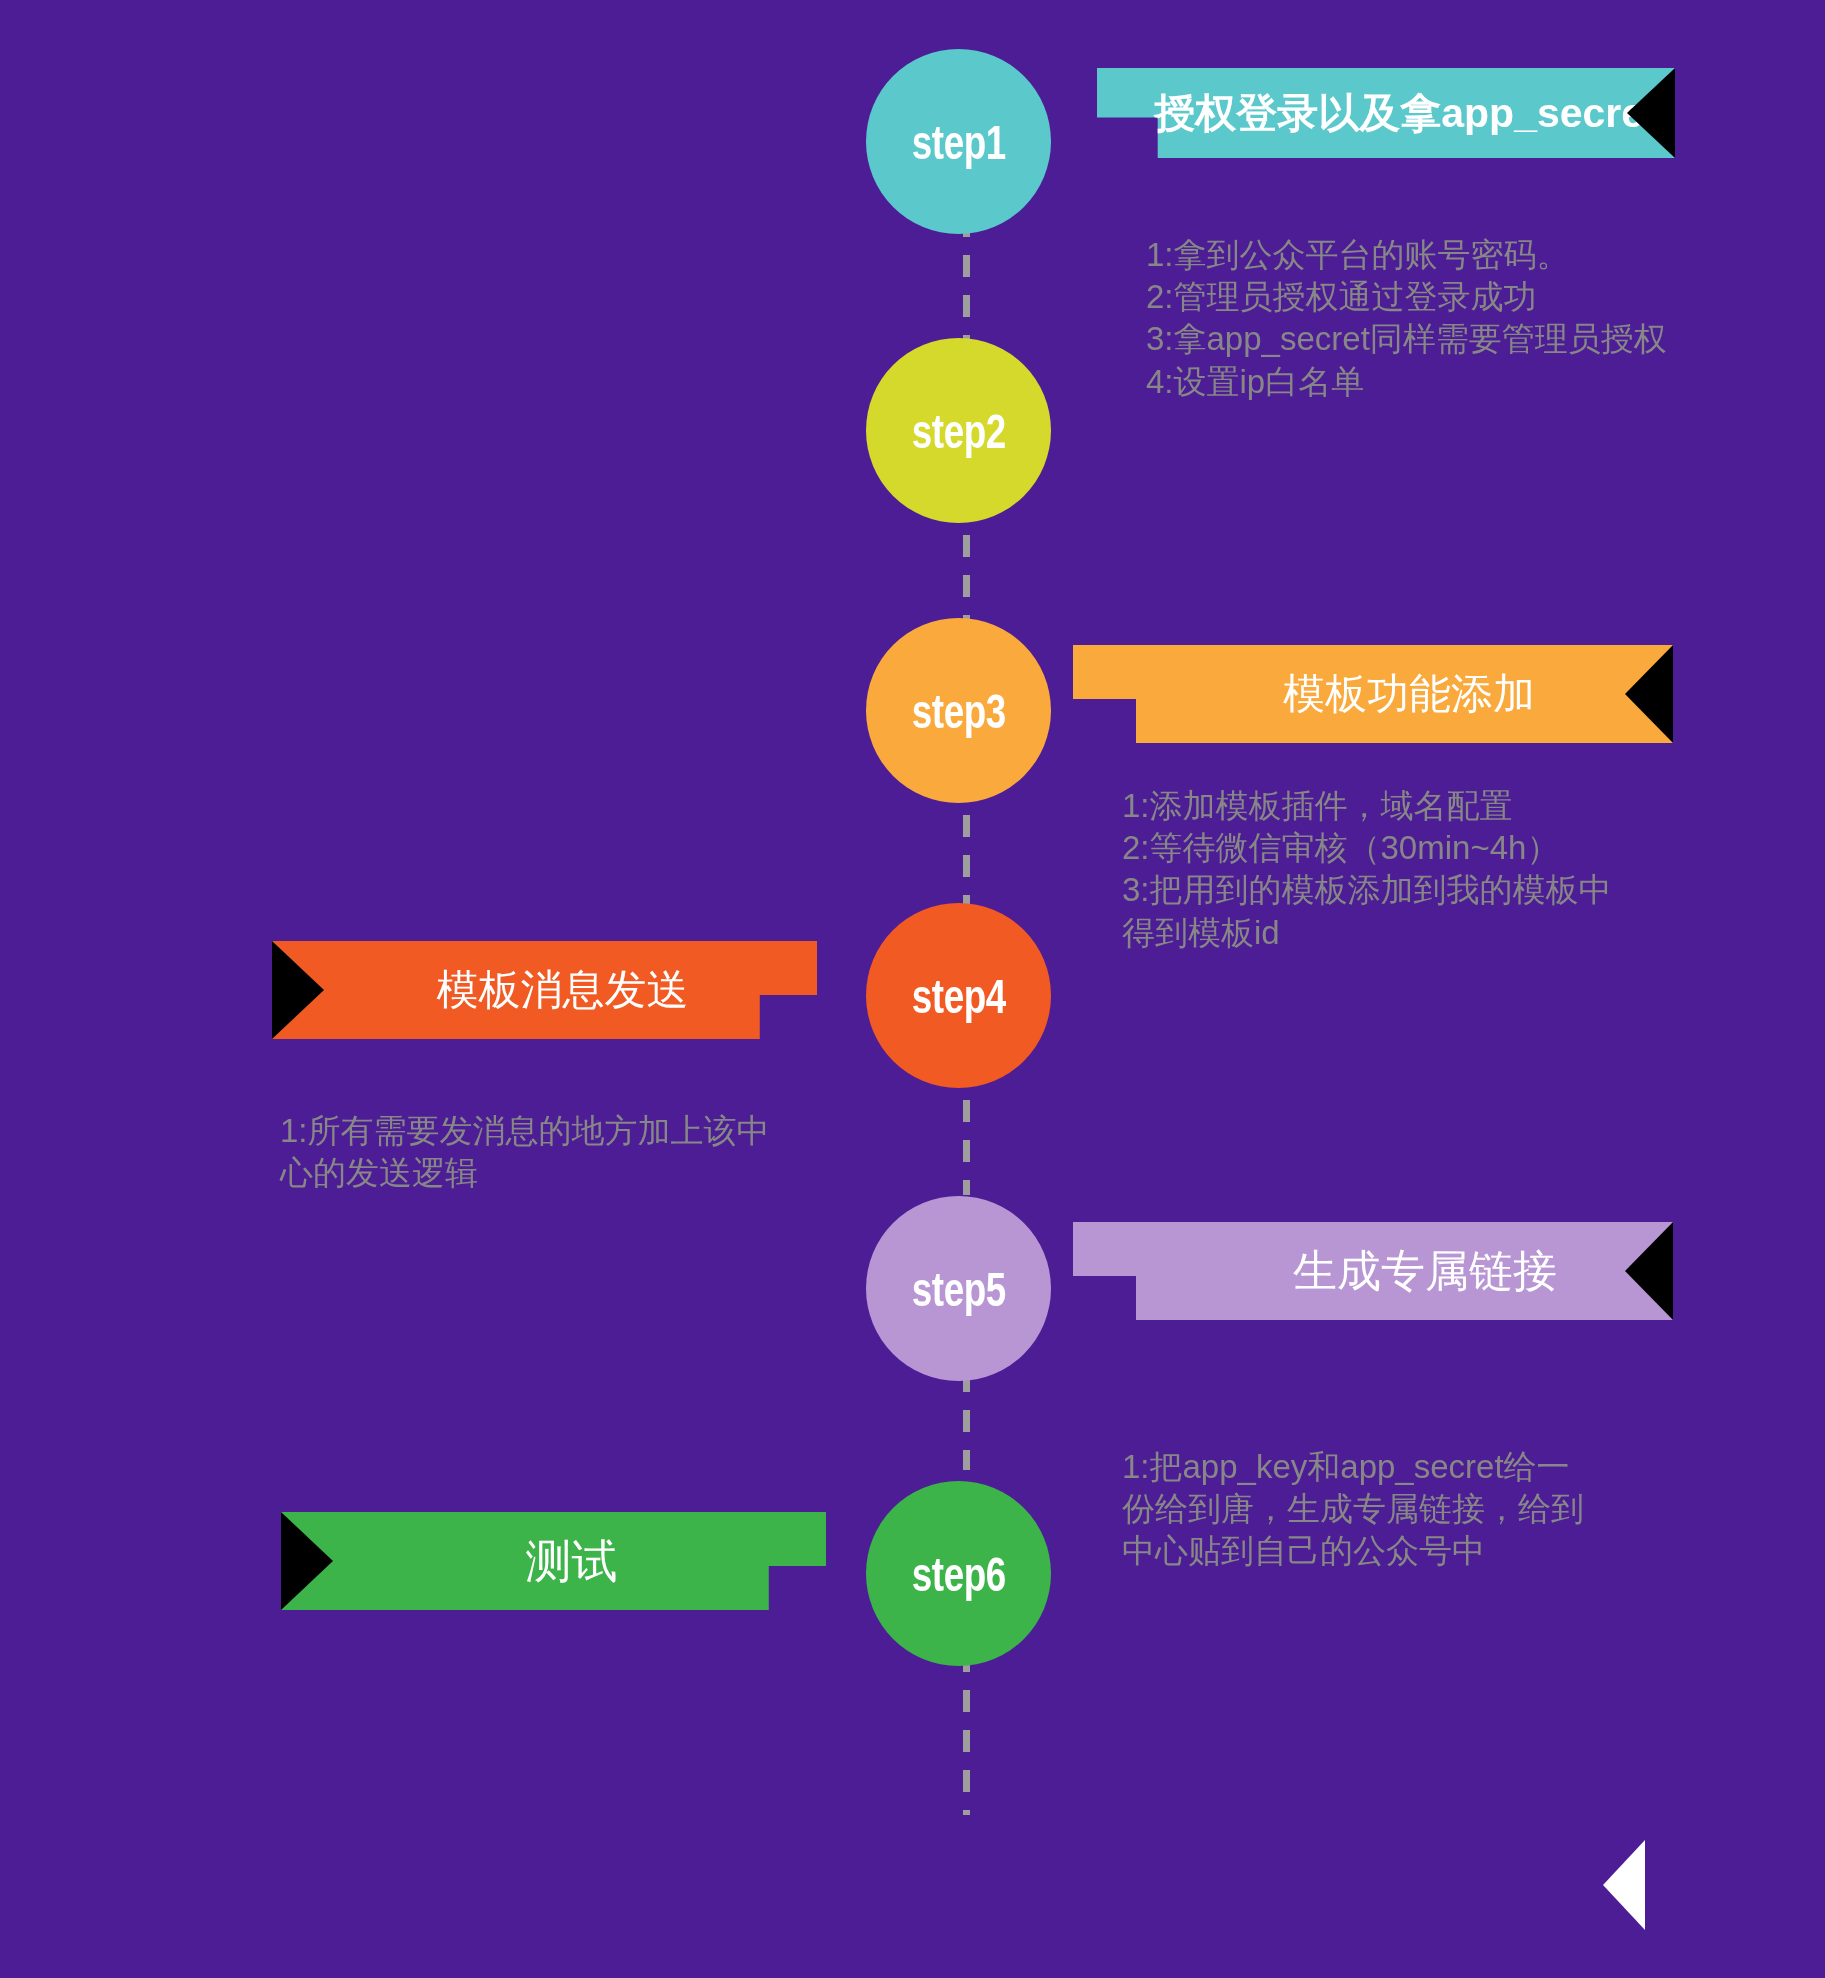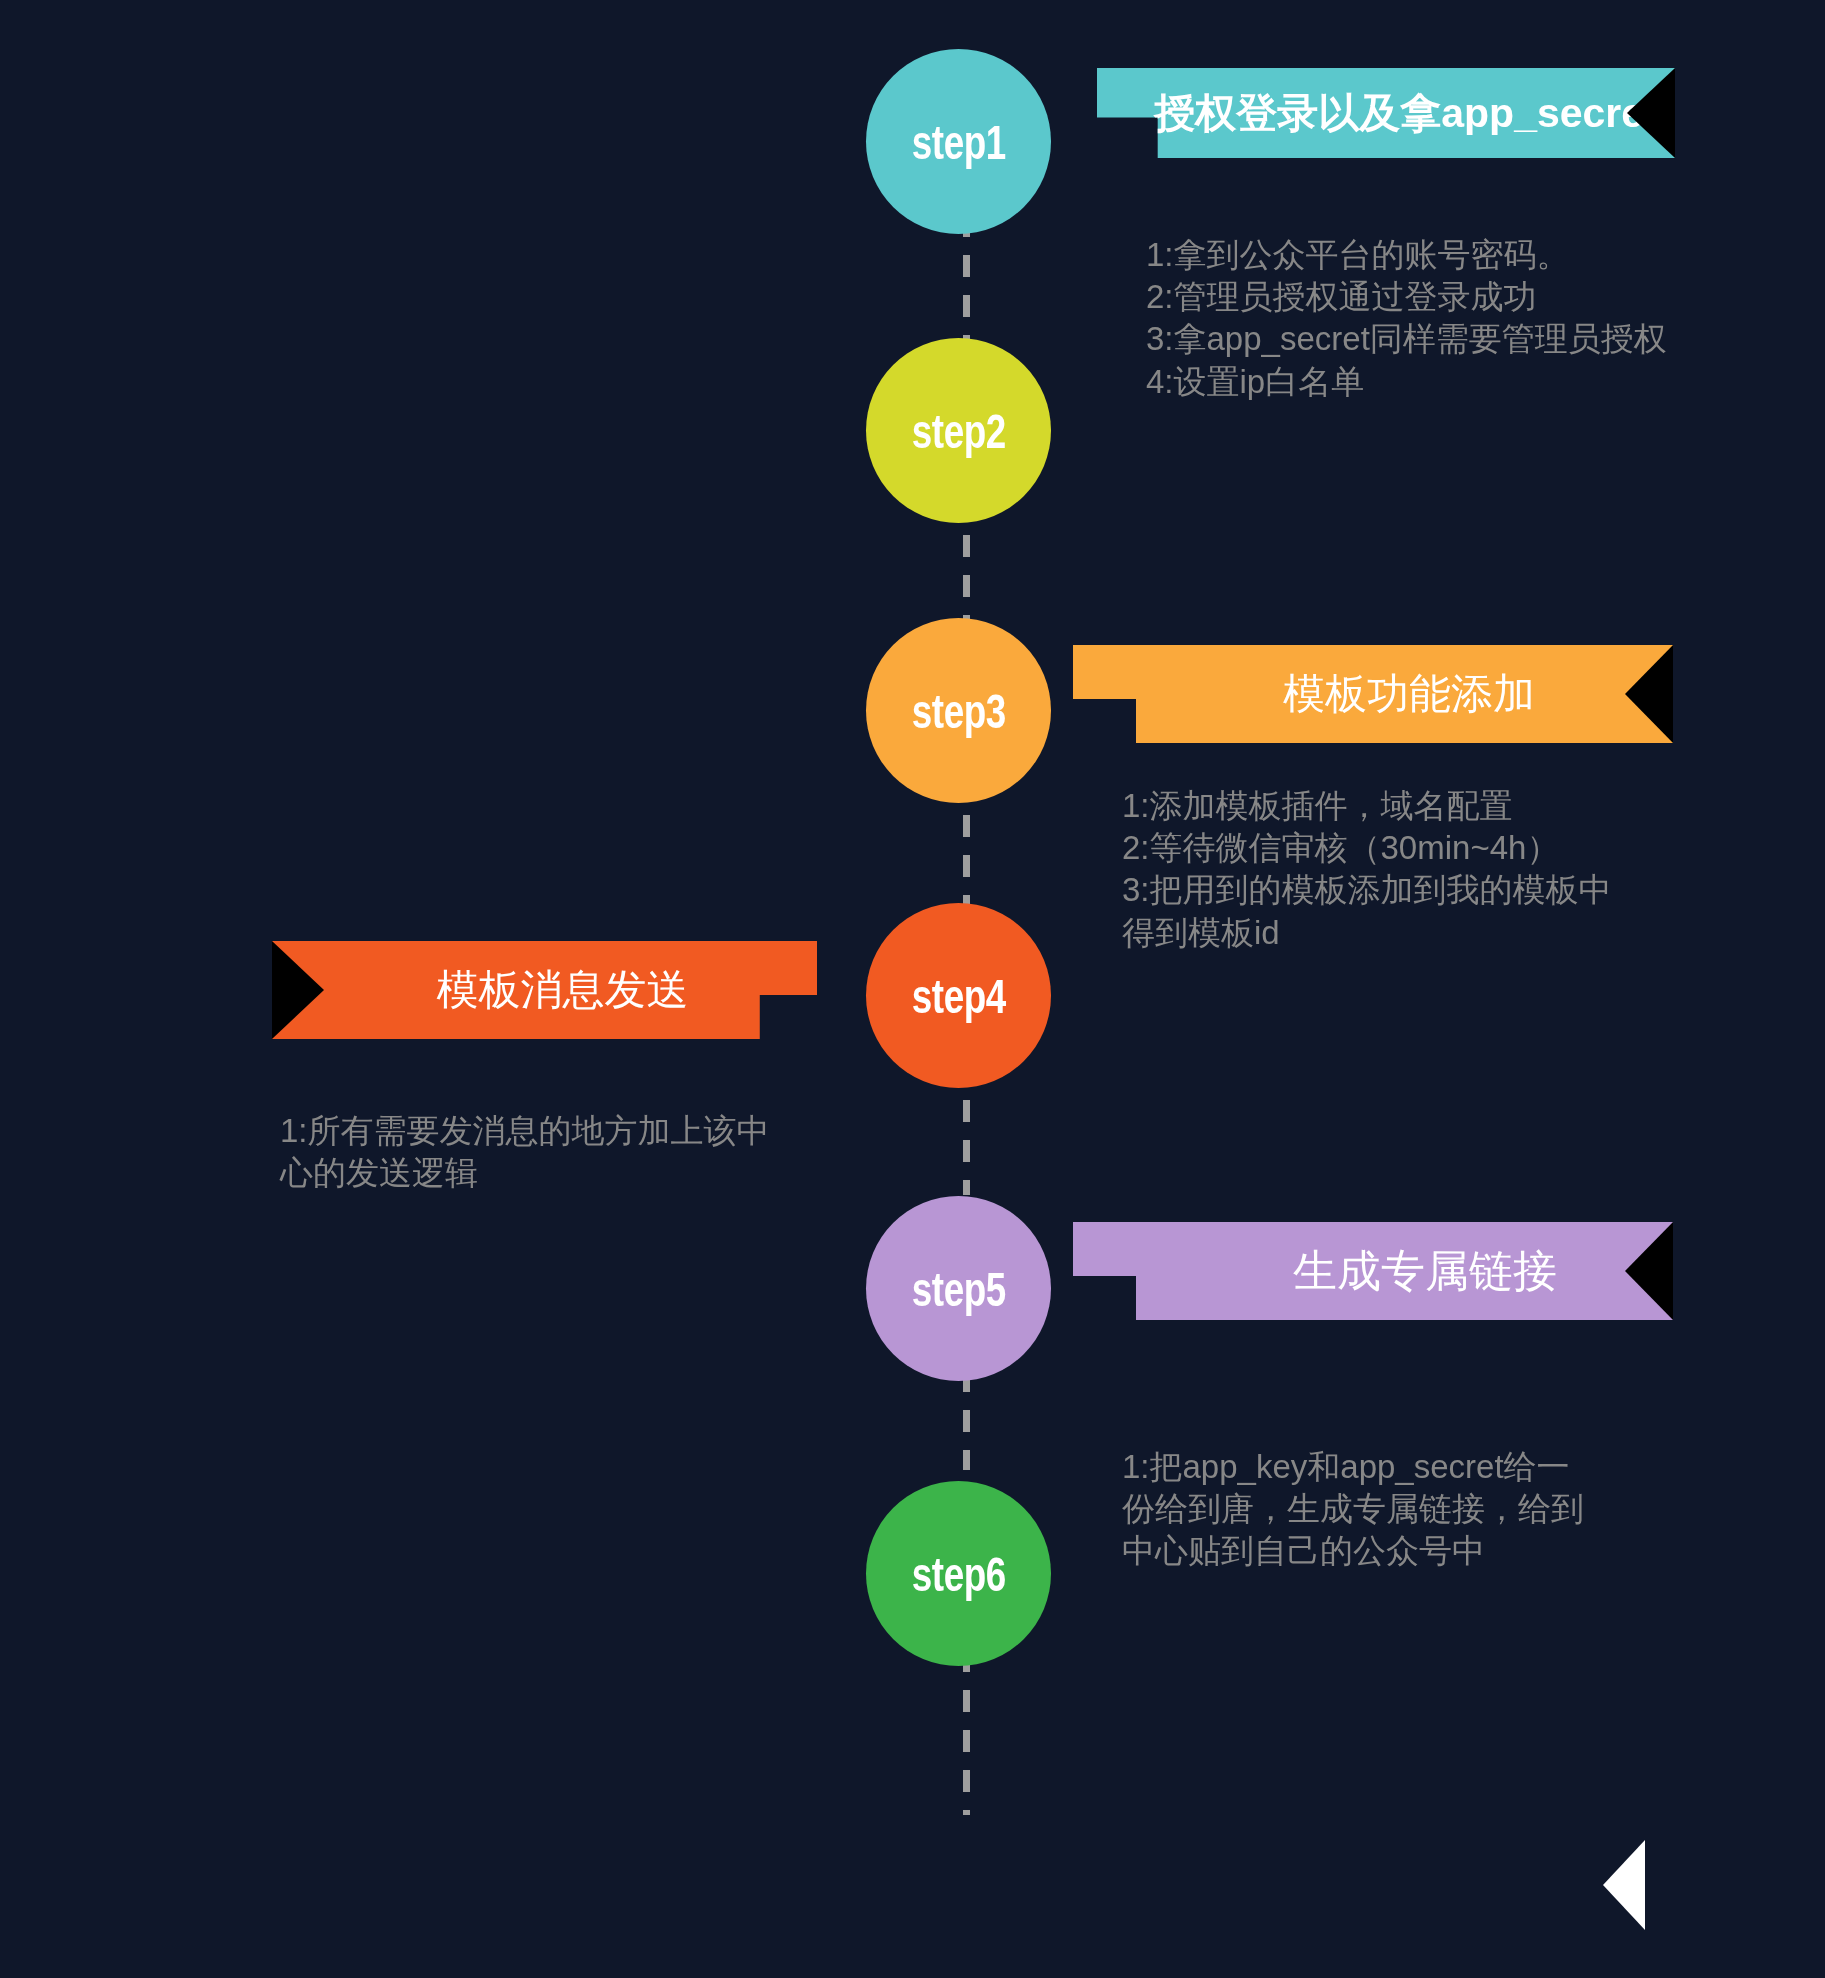--- a/index.html
+++ b/index.html
@@ -8,21 +8,21 @@
     padding: 0;
     background: #000000;
   }
   body {
     font-family: "Liberation Sans", "DejaVu Sans", sans-serif;
   }
   #stage {
     position: relative;
     width: 1825px;
     height: 1978px;
-    background: #0f172a;
+    background: #4c1d95;
     overflow: hidden;
   }
 
   
   .spine {
     position: absolute;
     left: 963px;
     width: 7px;
     background-image: linear-gradient(
         to bottom,
@@ -177,16 +177,20 @@
     <span class="banner-title" style="font-size:44px; margin-left:104px;">生成专属链接</span>
     <span class="notch-out"></span>
   </div>
   <div class="desc" style="left:1122px; top:1446px; width:680px;">1:把app_key和app_secret给一
 份给到唐，生成专属链接，给到
 中心贴到自己的公众号中</div>
 
   <div class="circle" style="left:866px; top:1481px; width:185px; height:185px; background:#3cb44a;">
     <span class="circle-label">step6</span>
   </div>
+  <div class="banner left" style="left:281px; top:1512px; width:545px; height:98px; background:#3cb44a;">
+    <span class="banner-title" style="font-size:46px; margin-left:36px;">测试</span>
+    <span class="notch-out"></span>
+  </div>
 
   <div class="corner-arrow" style="left:1603px; top:1840px; width:42px; height:90px;"></div>
 
 </div>
 
 </body></html>

